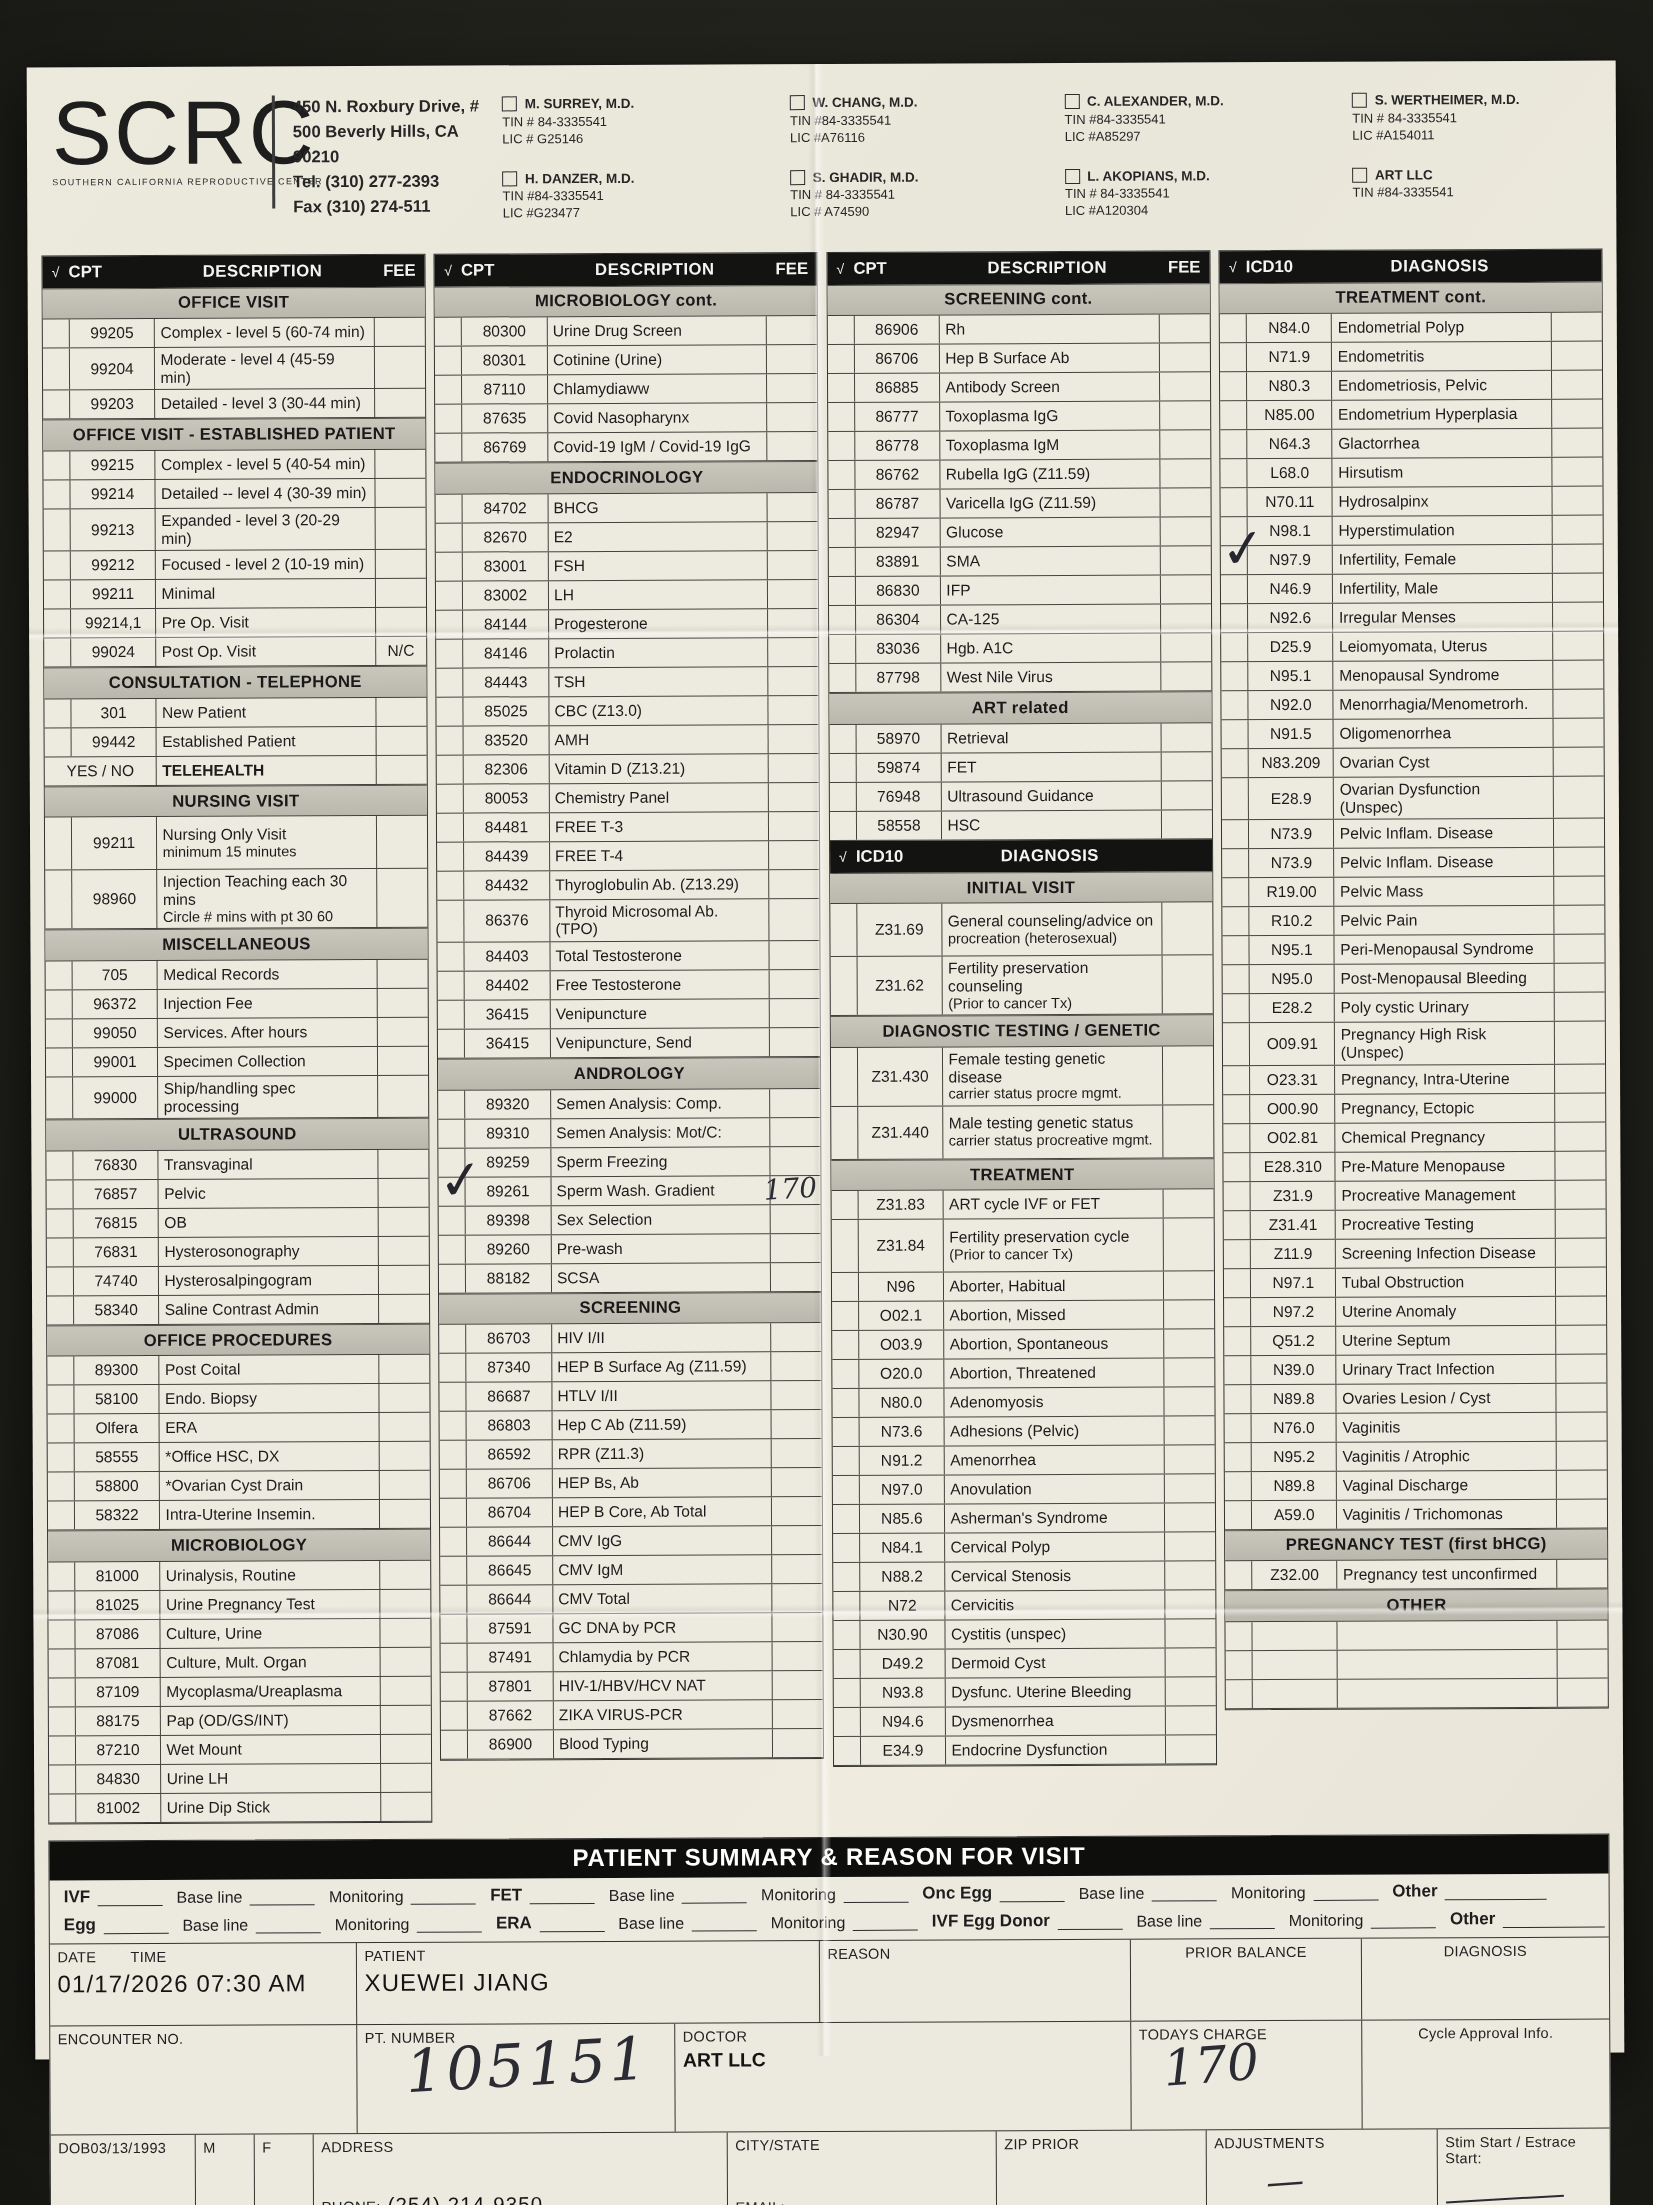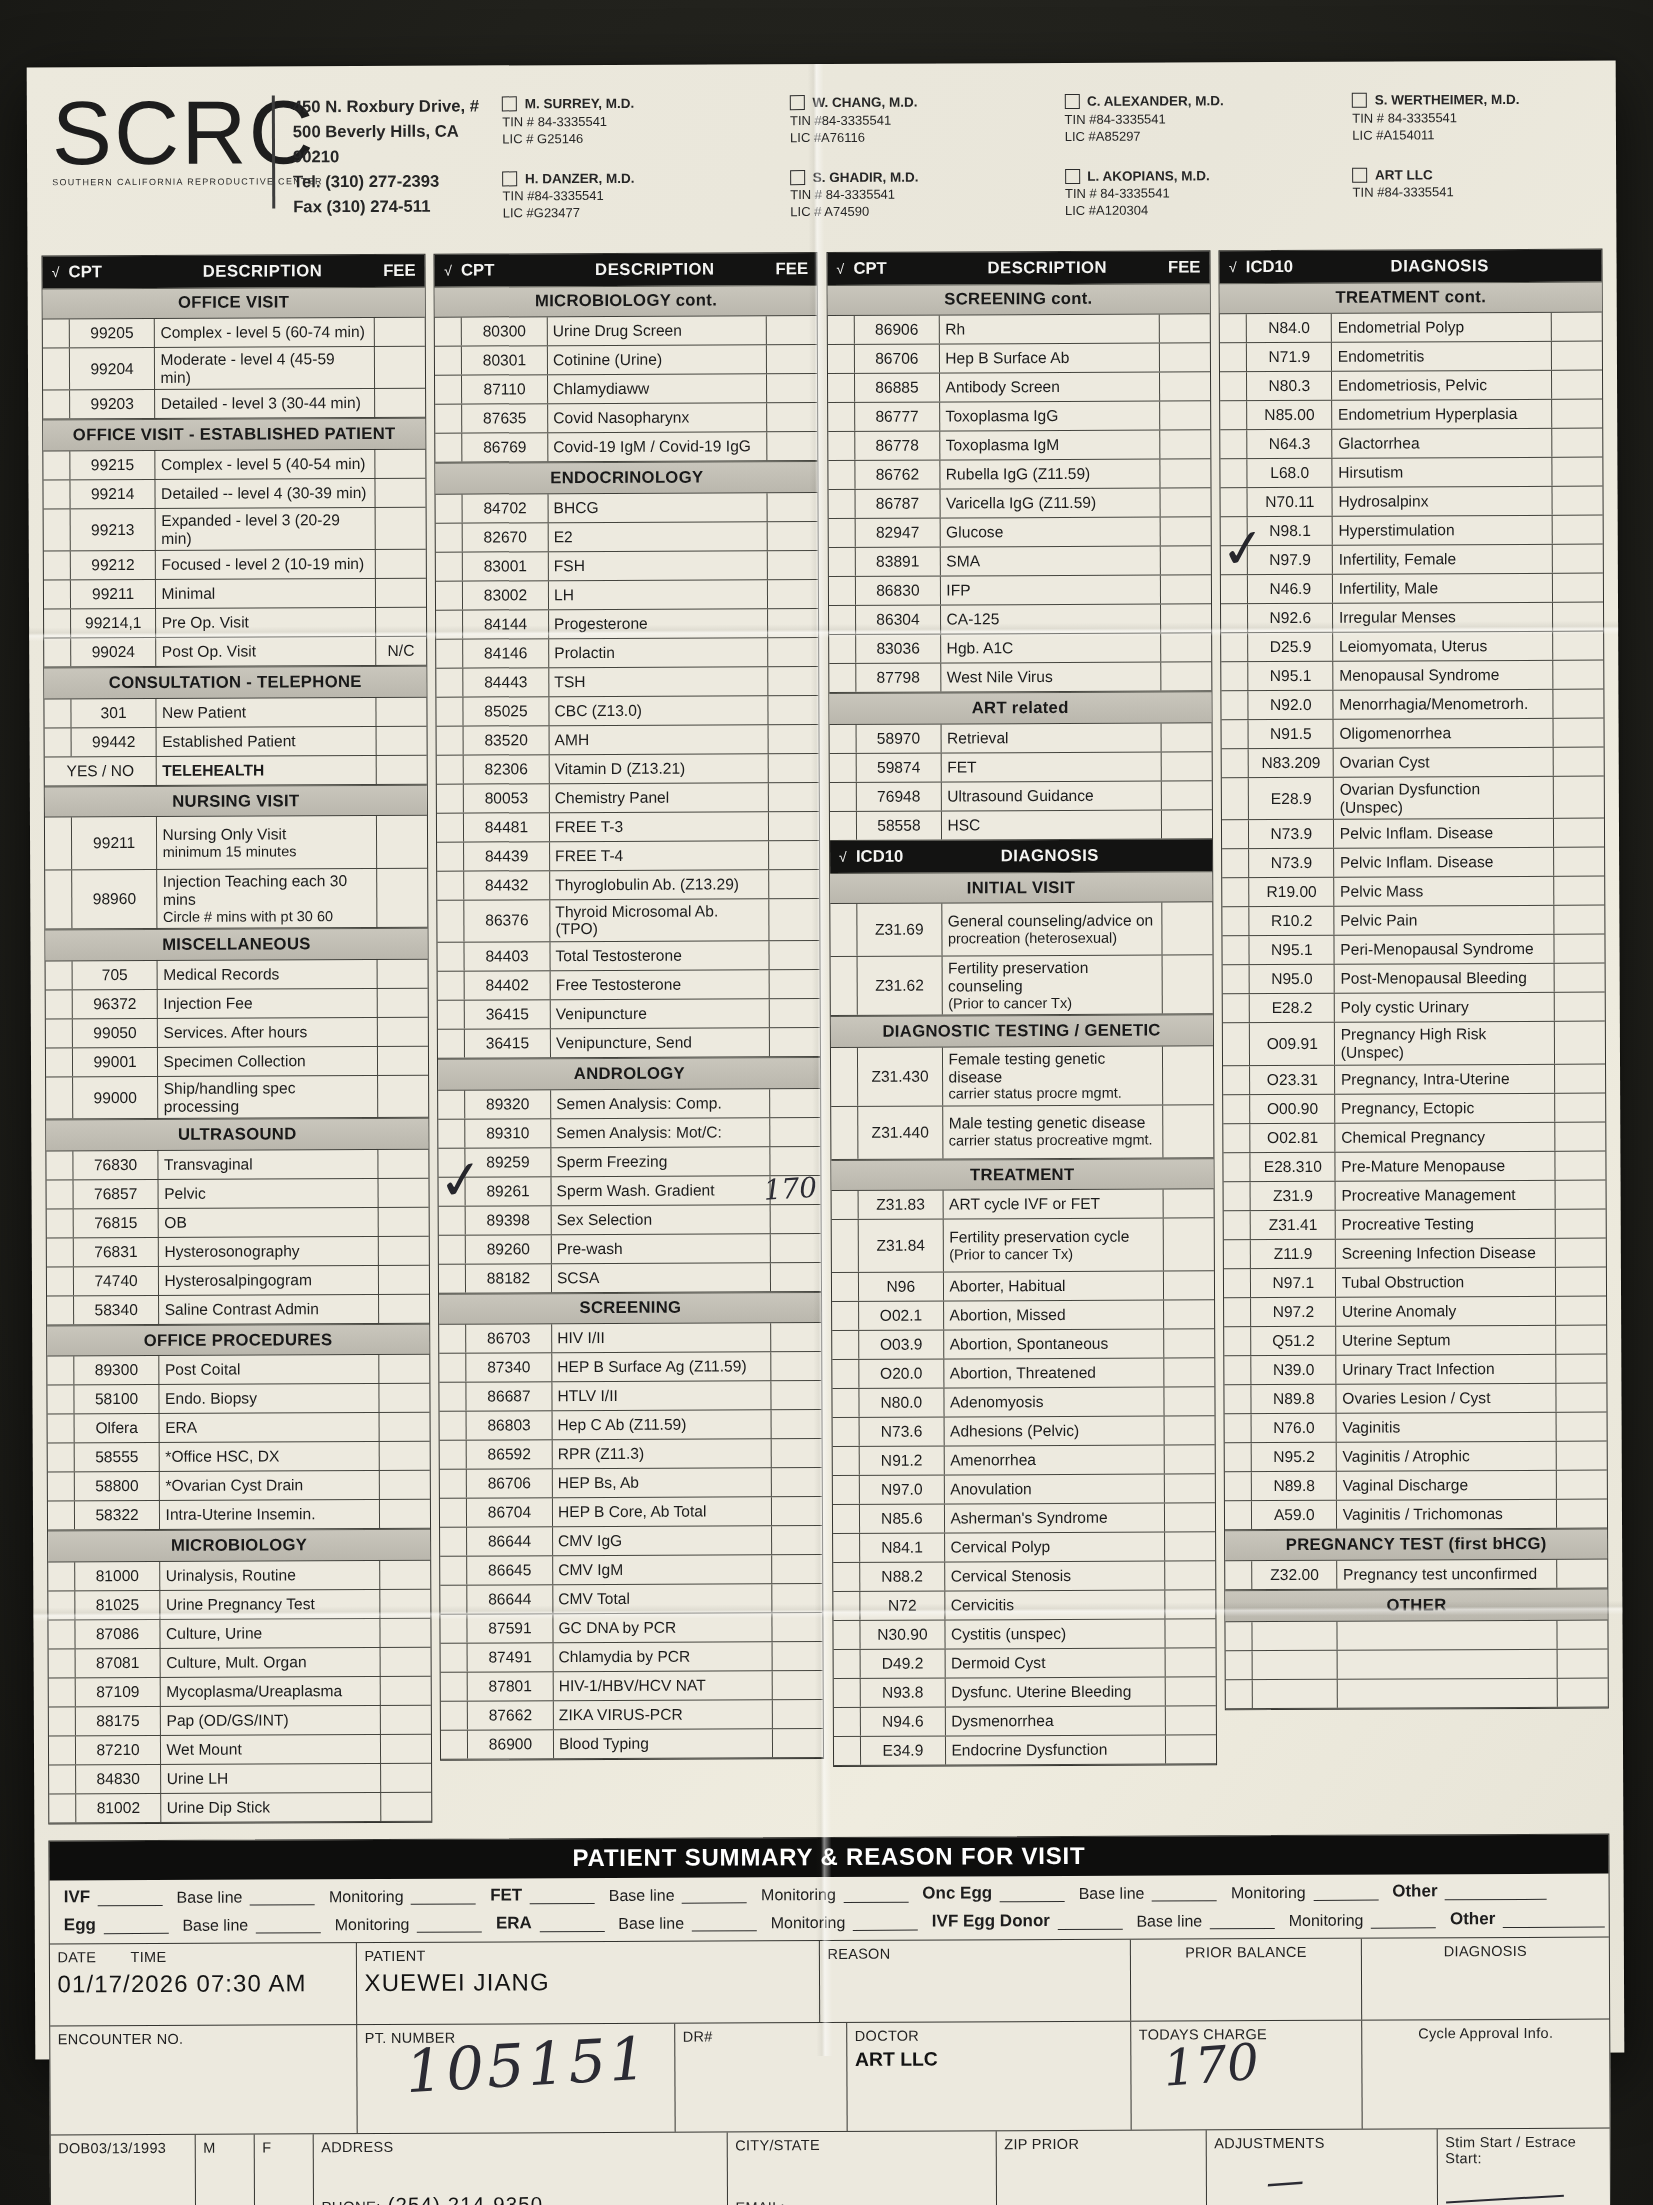--- a/index.html
+++ b/index.html
@@ -1068,21 +1068,21 @@
           <div class="c-desc">
             <div>Female testing genetic disease</div>
             <div class="d2">carrier status procre mgmt.</div>
           </div>
           <div class="c-fee"></div>
         </div>
         <div class="row tall">
           <div class="c-check"></div>
           <div class="c-code">Z31.440</div>
           <div class="c-desc">
-            <div>Male testing genetic disease</div>
+            <div>Male testing genetic status</div>
             <div class="d2">carrier status procreative mgmt.</div>
           </div>
           <div class="c-fee"></div>
         </div>
         <div class="sec">TREATMENT</div>
         <div class="row">
           <div class="c-check"></div>
           <div class="c-code">Z31.83</div>
           <div class="c-desc">
             <div>ART cycle IVF or FET</div>
@@ -1682,23 +1682,20 @@
     </div>
 
     <div class="sum-row" style="min-height:108px">
       <div class="cell" style="width:291px;flex:none">
         <div class="lab">ENCOUNTER NO.</div>
       </div>
       <div class="cell" style="width:302px;flex:none">
         <div class="lab">PT. NUMBER</div>
         <div class="hand-big">105151</div>
       </div>
-      <div class="cell" style="width:156px;flex:none">
-        <div class="lab">DR#</div>
-      </div>
       <div class="cell" style="flex:1">
         <div class="lab">DOCTOR</div>
         <div class="val2">ART LLC</div>
       </div>
       <div class="cell" style="width:215px;flex:none">
         <div class="lab" style="text-align:left">TODAYS CHARGE</div>
         <div class="hand-med">170</div>
       </div>
       <div class="cell" style="width:232px;flex:none">
         <div class="lab" style="text-align:center">Cycle Approval Info.</div>

